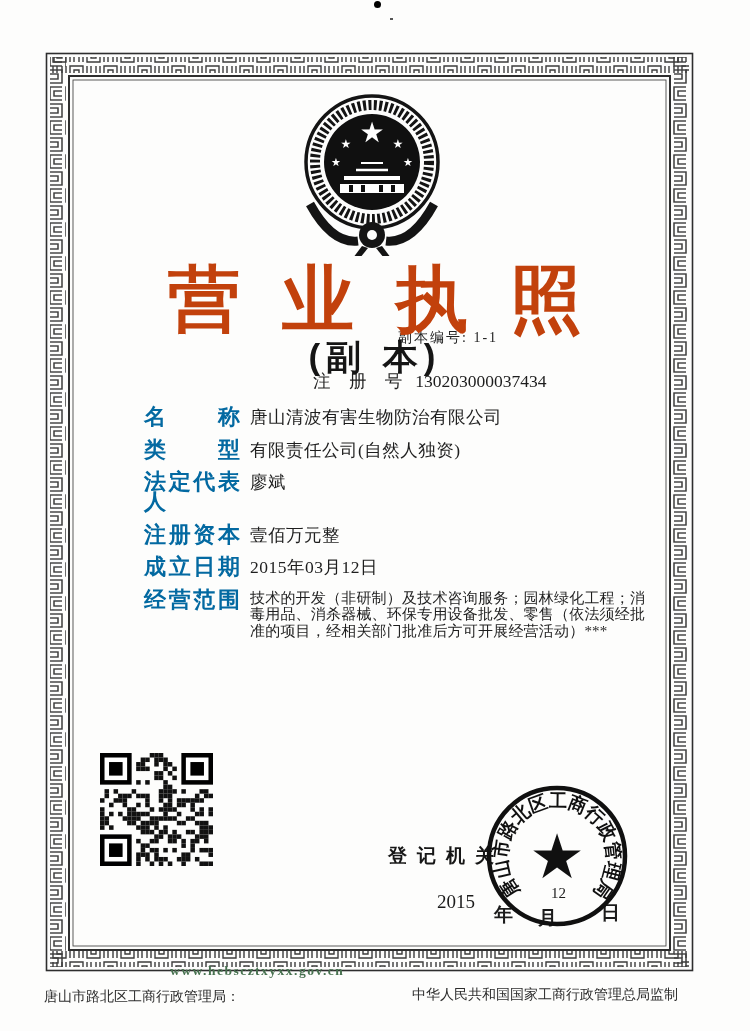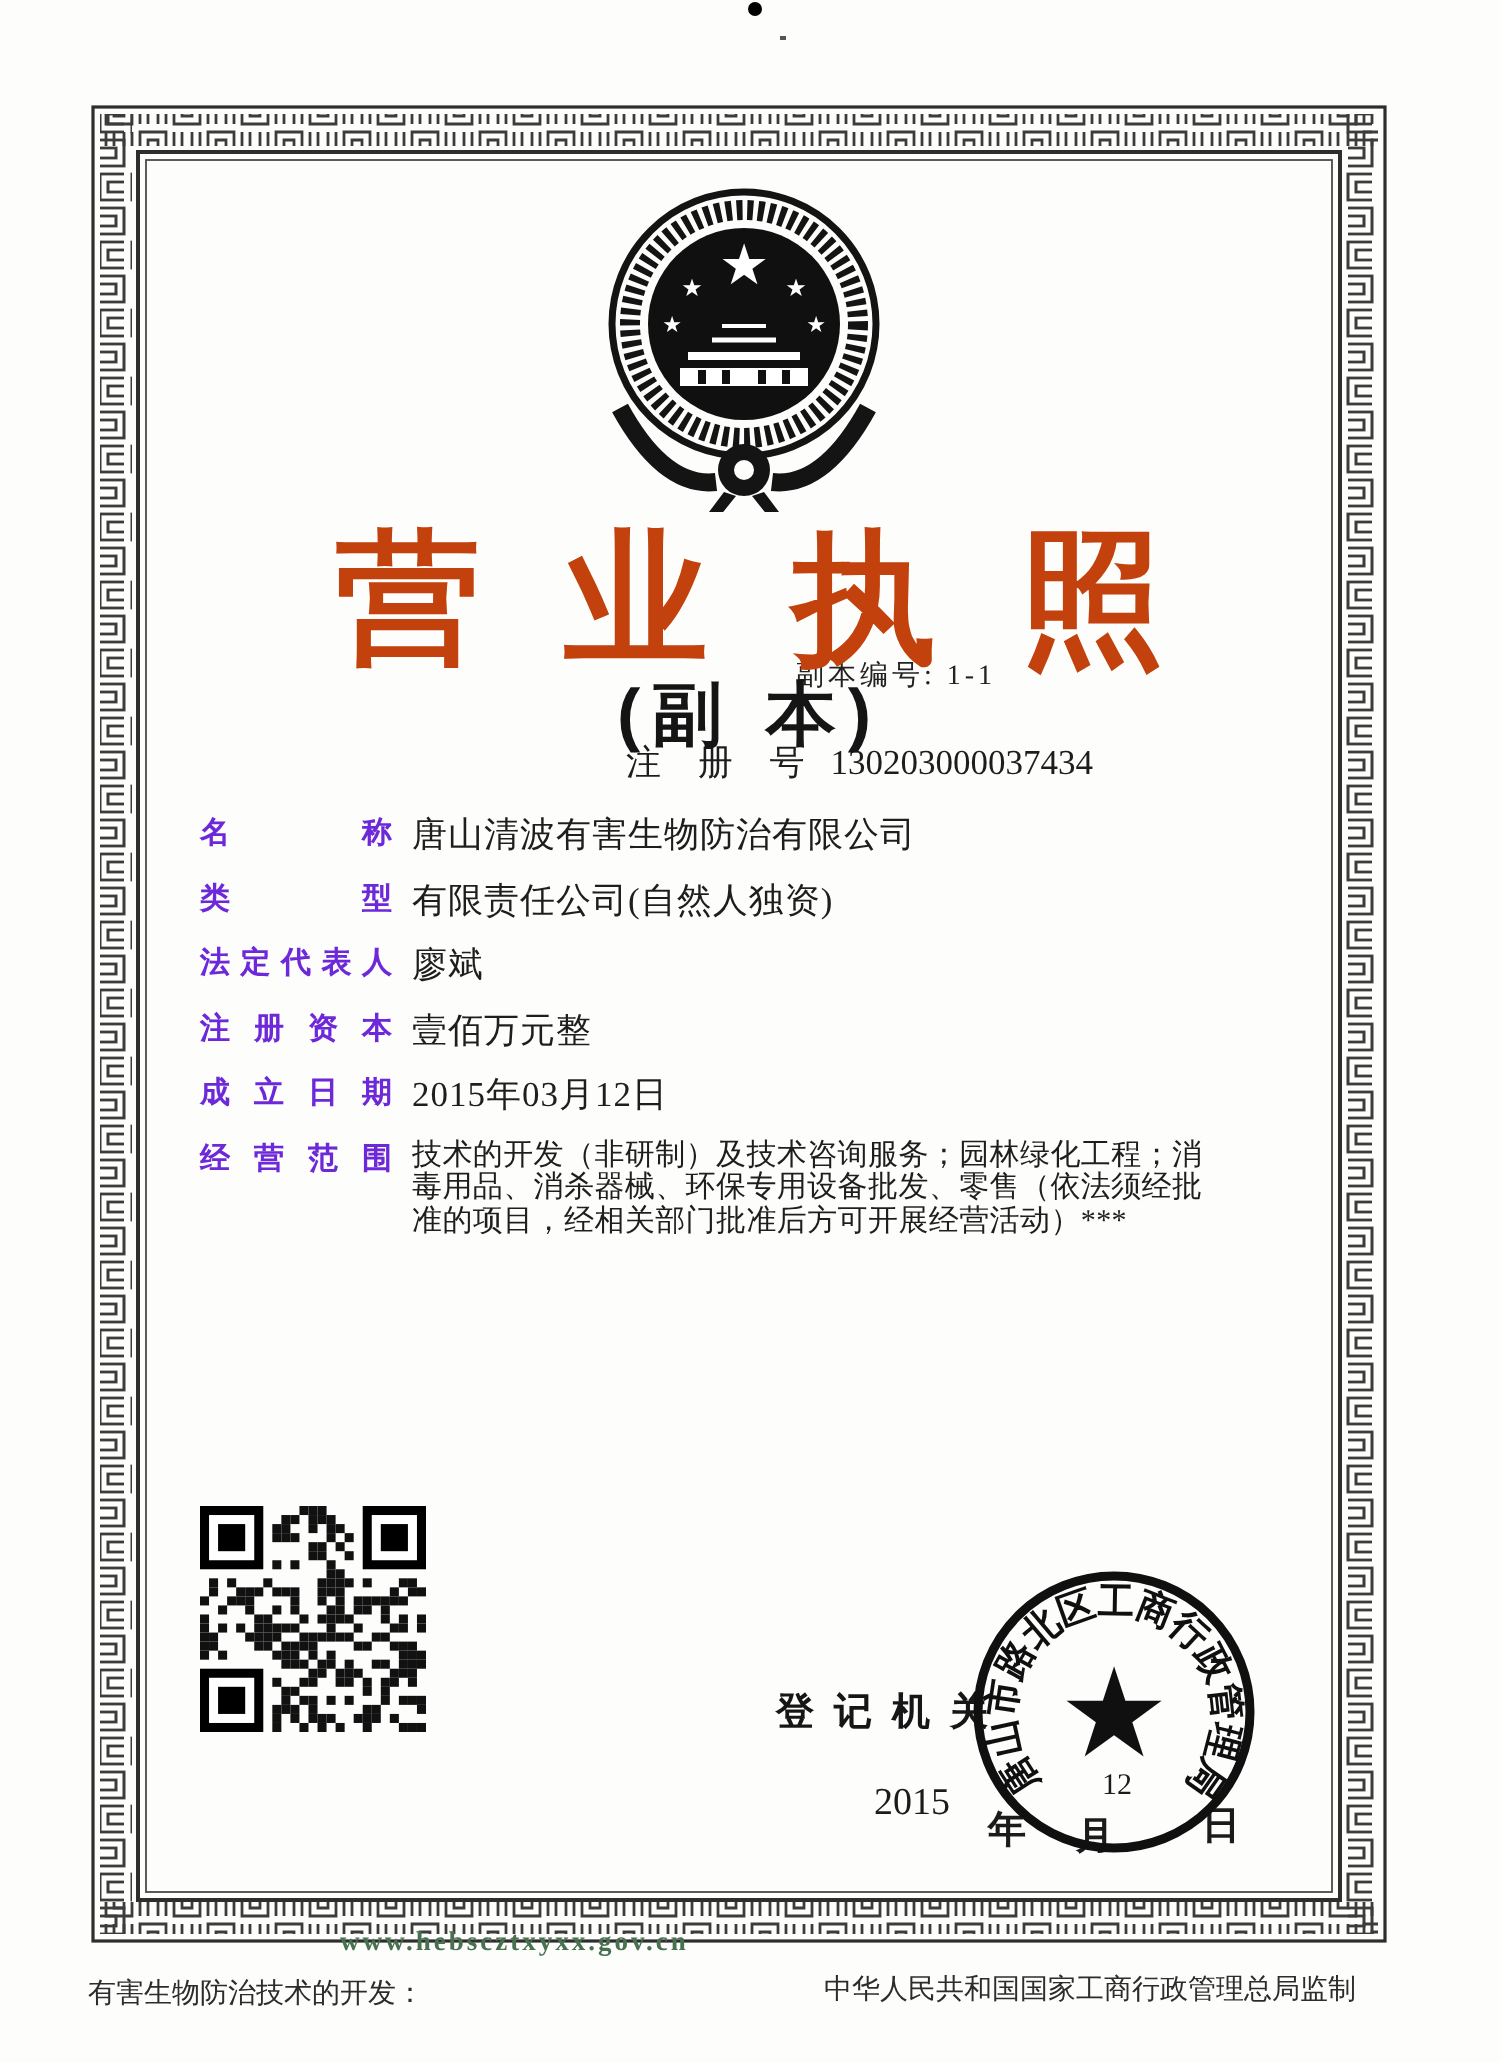--- a/index.html
+++ b/index.html
@@ -21,23 +21,24 @@
     left:0;right:0;top:334px;text-align:center;z-index:2;
     font-family:"Liberation Sans","DejaVu Sans",sans-serif;
     font-weight:800;font-size:35px;letter-spacing:6px;color:#151515;
   }
   .reg-line{left:313px;top:369px;font-size:17.5px;color:#1d1d1d;z-index:1;}
   .reg-line .lab{letter-spacing:7px;margin-right:6px;}
   
   .fields{left:100px;top:407px;width:565px;z-index:2;}
   .row{display:flex;margin-bottom:12.5px;line-height:20px;}
   .lbl{
-    width:96px;min-width:96px;font-size:15px;font-weight:700;color:#6d28d9;
+    width:96px;min-width:96px;font-size:22px;font-weight:700;color:#0369a1;
     text-align:justify;text-align-last:justify;
     font-family:"Liberation Serif","DejaVu Serif",serif;
+    margin-left:44px;
   }
   .val{margin-left:10px;font-size:17.5px;color:#1e1e1e;letter-spacing:0.5px;}
   .scope .val{font-size:15px;line-height:16.5px;letter-spacing:0.2px;}
   
   .qr{left:100px;top:753px;z-index:2;}
   .issuer{
     left:388px;top:843px;font-size:19px;font-weight:700;letter-spacing:10px;
     color:#161616;z-index:2;
   }
   .date-y{left:437px;top:891px;font-size:19px;z-index:2;}
@@ -377,14 +378,14 @@
     <path id="seal-arc" d="M52.6,125.4 A50,50 0 1 1 125.4,125.4" fill="none"></path>
   </defs>
   <circle cx="89" cy="90" r="68" fill="none" stroke="#101010" stroke-width="4.5"></circle>
   <text font-size="19" font-weight="bold" fill="#101010" font-family="'Liberation Serif','DejaVu Serif',serif">
     <textPath href="#seal-arc" startOffset="0" textLength="234" lengthAdjust="spacingAndGlyphs">唐山市路北区工商行政管理局</textPath>
   </text>
   <text x="89" y="112" text-anchor="middle" font-size="62" fill="#101010" font-family="'DejaVu Sans',sans-serif">★</text>
 </svg>
 
 <div class="abs url-green" style="color: rgb(71, 113, 79);">www.hebscztxyxx.gov.cn</div>
-<div class="abs foot-l">有害生物防治技术的开发：</div>
+<div class="abs foot-l">唐山市路北区工商行政管理局：</div>
 <div class="abs foot-r">中华人民共和国国家工商行政管理总局监制</div>
 
 </body></html>

